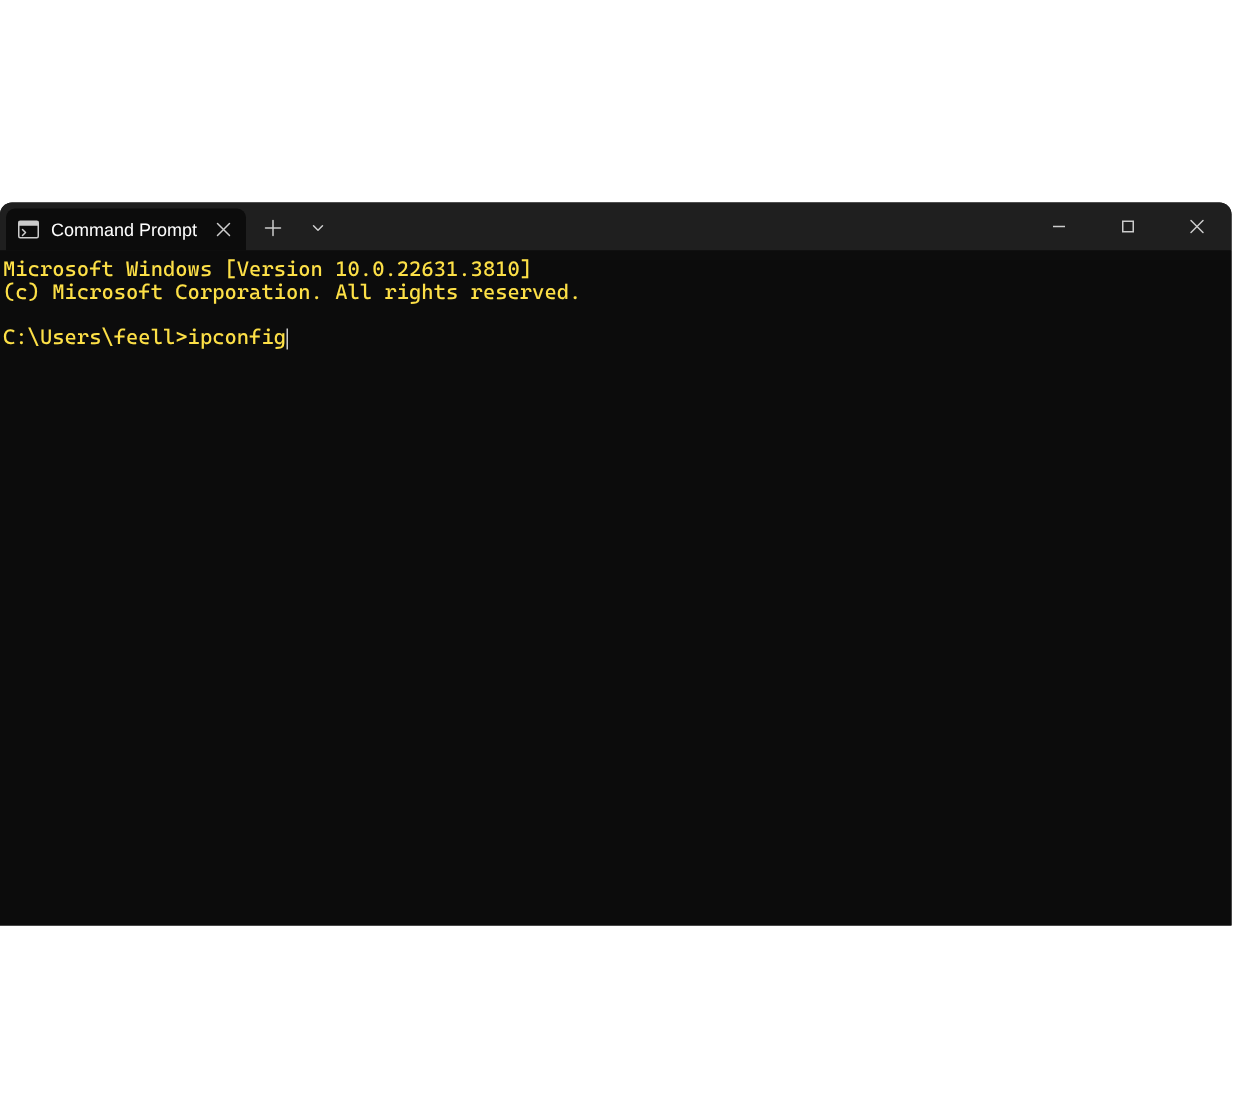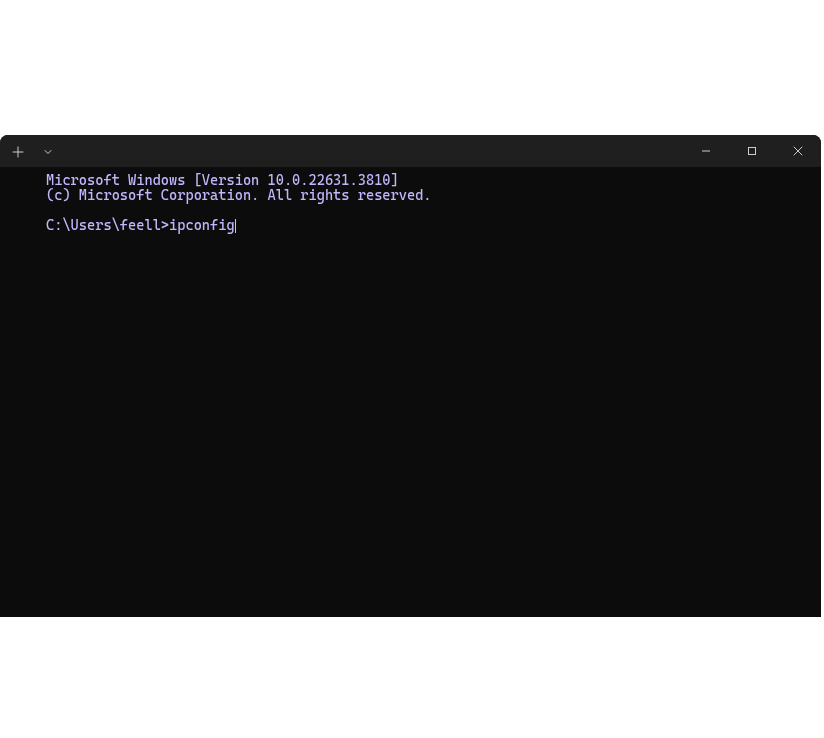--- a/index.html
+++ b/index.html
@@ -92,48 +92,62 @@
     width: 46px;
     display: flex;
     align-items: center;
     justify-content: center;
     cursor: pointer;
   }
   .win-btn svg { display: block; }
   .terminal {
     flex: 1;
     background: #0c0c0c;
-    color: #c4b5fd;
+    color: #fde047;
     font-family: "Cascadia Mono", Consolas, "Courier New", monospace;
     font-size: 14px;
     line-height: 15px;
     padding: 6px 2px 2px 2px;
     white-space: pre;
     overflow: hidden;
-    margin-left: 44px;
   }
   .prompt-line {
     display: inline;
   }
   .cursor {
     display: inline-block;
     width: 1px;
     height: 14px;
     background: #cccccc;
     vertical-align: text-bottom;
     margin-left: 0;
   }
 </style>
 </head>
 <body>
 
 <div class="window">
 
   <div class="titlebar">
 
+    <div class="tab">
+      <span class="tab-icon">
+        <svg width="14" height="14" viewBox="0 0 14 14">
+          <rect x="0.5" y="1.5" width="13" height="11" rx="1" fill="#0c0c0c" stroke="#cccccc" stroke-width="1"></rect>
+          <rect x="0.5" y="1.5" width="13" height="3" fill="#cccccc"></rect>
+          <path d="M3 7 L5 9 L3 11" stroke="#cccccc" stroke-width="1" fill="none" stroke-linecap="round" stroke-linejoin="round"></path>
+        </svg>
+      </span>
+      <span class="tab-title">Command Prompt</span>
+      <span class="tab-close">
+        <svg width="10" height="10" viewBox="0 0 10 10">
+          <path d="M1 1 L9 9 M9 1 L1 9" stroke="#cccccc" stroke-width="1" stroke-linecap="round"></path>
+        </svg>
+      </span>
+    </div>
 
     <div class="tabbar-actions">
       <div class="tb-btn">
         <svg width="12" height="12" viewBox="0 0 12 12">
           <path d="M6 1 V11 M1 6 H11" stroke="#cccccc" stroke-width="1" stroke-linecap="round"></path>
         </svg>
       </div>
       <div class="tb-btn">
         <svg width="10" height="10" viewBox="0 0 10 10">
           <path d="M2 3.5 L5 6.5 L8 3.5" stroke="#cccccc" stroke-width="1" fill="none" stroke-linecap="round" stroke-linejoin="round"></path>

